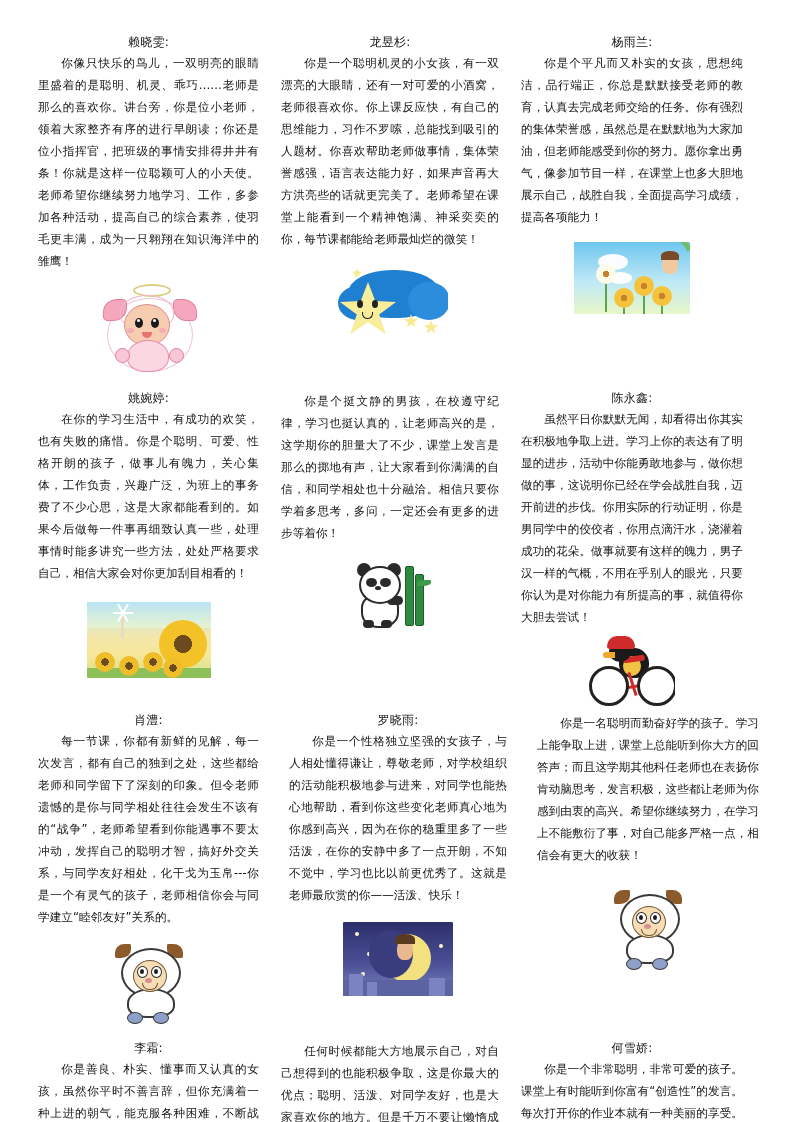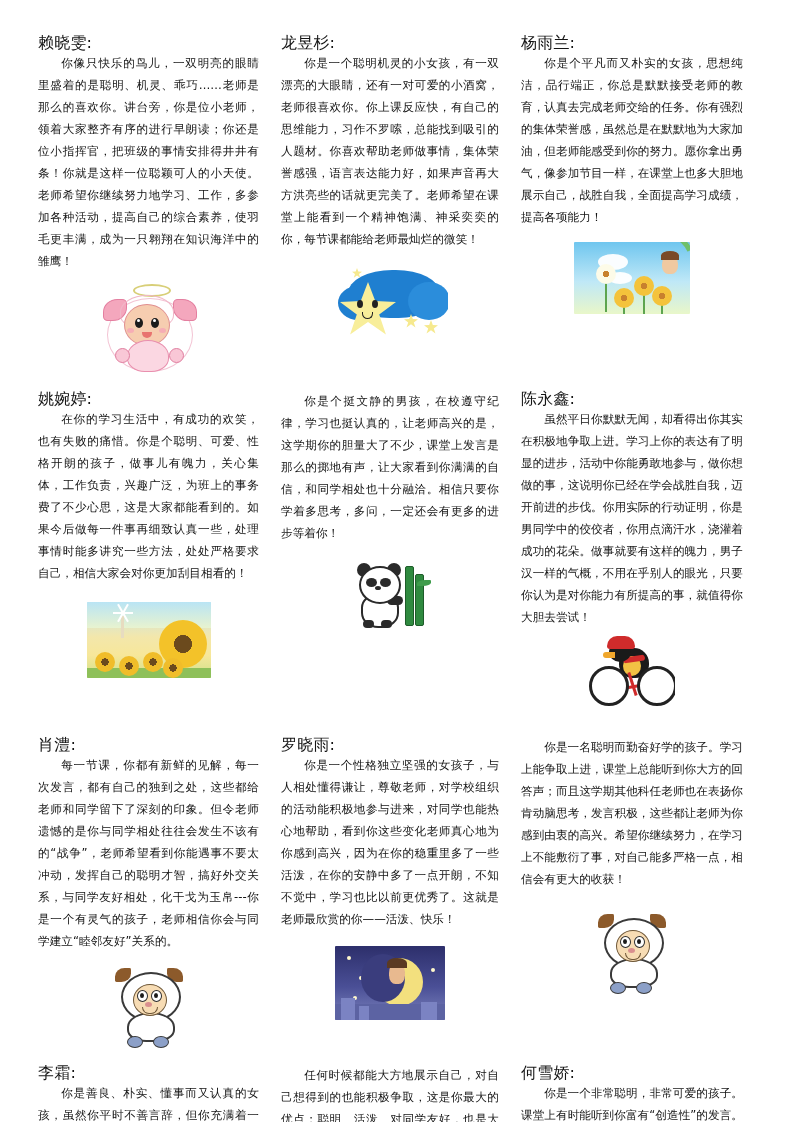--- a/index.html
+++ b/index.html
@@ -26,25 +26,26 @@
     display: grid;
     grid-template-columns: 243px 240px 244px;
     column-gap: 0px;
   }
   .cell {
     position: relative;
     padding: 0 10px 0 12px;
     box-sizing: border-box;
   }
   .name {
-    font-size: 16px;
+    font-size: 12px;
     line-height: 17px;
     letter-spacing: 0.2px;
     margin: 0 0 1px 0;
     white-space: nowrap;
+    text-align: center;
   }
   .body-text {
     font-size: 11.6px;
     line-height: 22px;
     text-align: justify;
     text-justify: inter-ideograph;
     text-indent: 2em;
     margin: 0;
     letter-spacing: 0.05px;
   }
@@ -369,21 +370,21 @@
           <div class="frame"></div>
             <div class="frame2"></div>
             <div class="frame3"></div>
           <div class="wheel l"></div>
             <div class="wheel r"></div>
         </div>
       </div>
     </div>
   </div>
 
-  <div class="grid" style="margin-top:28px;">
+  <div class="grid" style="margin-top:4px;gap:8px;">
 
     <div class="cell">
       <div class="name">肖澧:</div>
       <p class="body-text">每一节课，你都有新鲜的见解，每一次发言，都有自己的独到之处，这些都给老师和同学留下了深刻的印象。但令老师遗憾的是你与同学相处往往会发生不该有的“战争”，老师希望看到你能遇事不要太冲动，发挥自己的聪明才智，搞好外交关系，与同学友好相处，化干戈为玉帛---你是一个有灵气的孩子，老师相信你会与同学建立“睦邻友好”关系的。</p>
       <div class="art-wrap" style="margin-top:14px;">
         <div class="art sheep">
           <div class="horn l"></div>
             <div class="horn r"></div>
           <div class="wool"></div>
             <div class="s-body"></div>

